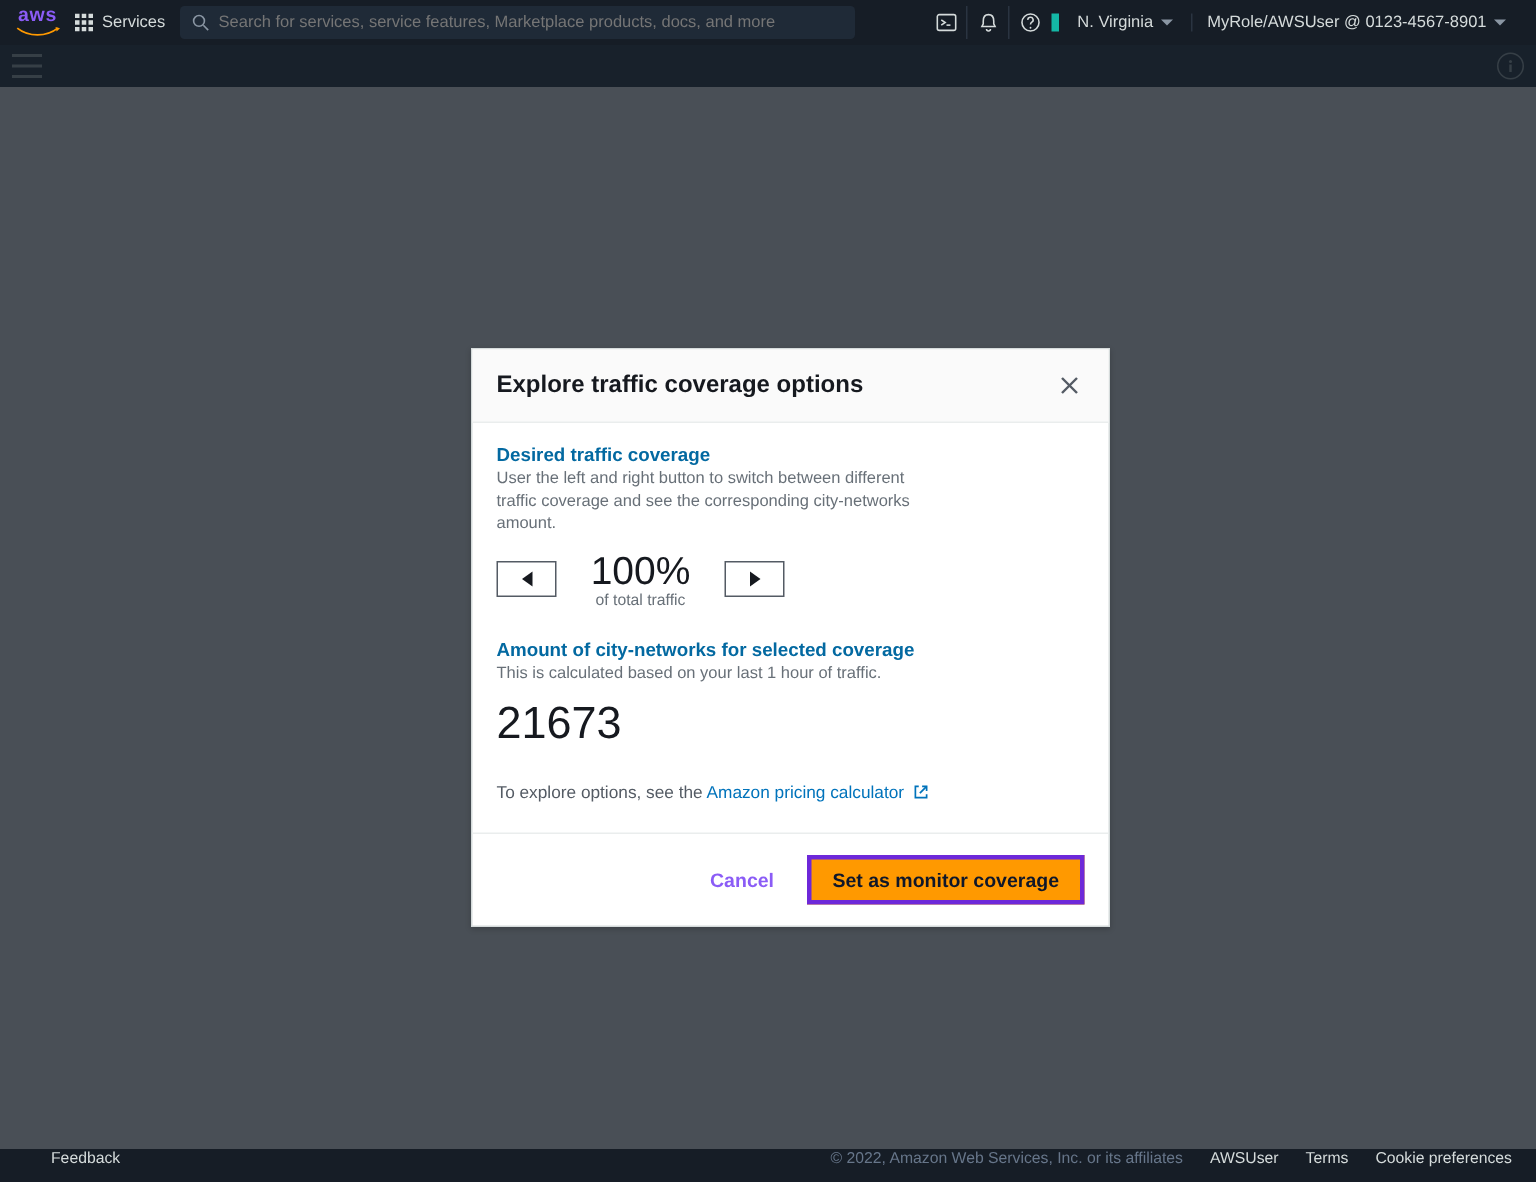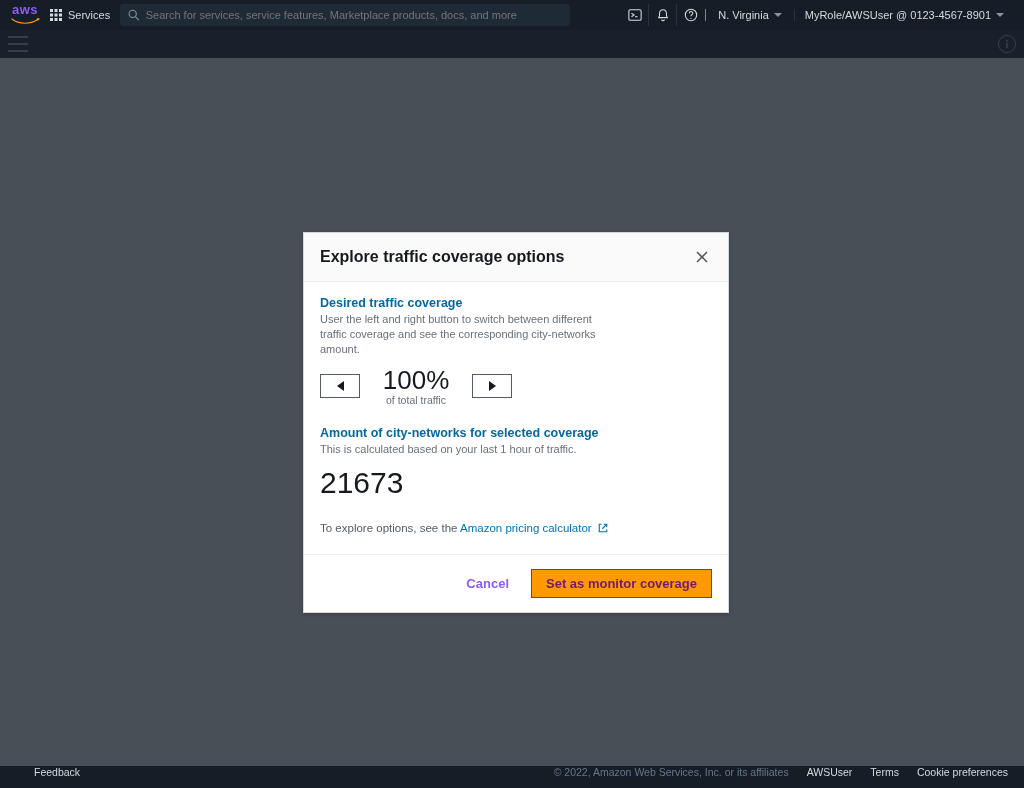--- a/index.html
+++ b/index.html
@@ -9,62 +9,62 @@
   .topnav .logo { color:#ff9900; display:flex; align-items:center; margin-right:10px; }
   .topnav .logo-text { font-weight:700; letter-spacing:0.5px; font-size:13px; color:#8b5cf6;}
   .topnav .logo-swoosh { width:30px; height:8px; margin-top:2px; }
   .topnav .services { display:flex; align-items:center; margin-right:10px; cursor:pointer;}
   .topnav .services .grid { width:12px; height:12px; display:inline-block; margin-right:6px; }
   .topnav .search { flex:0 0 auto; width:450px; background:#1f2a37; border-radius:3px; height:22px; display:flex; align-items:center; padding:0 8px; color:#67768a; }
   .topnav .search input { background:transparent; border:none; outline:none; color:#d5dbdb; font-size:11px; width:100%; margin-left:6px;}
   .topnav .spacer { flex:1; }
   .topnav .iconbtn { width:28px; height:22px; display:flex; align-items:center; justify-content:center; border-right:1px solid #2a3441; cursor:pointer;}
   .topnav .iconbtn:last-of-type{ border-right:none;}
-  .topnav .region { padding:0 12px; cursor:pointer; display:flex; align-items:center; gap:5px; border-left:1px solid #14b8a6; border-right:1px solid #2a3441;}
+  .topnav .region { padding:0 12px; cursor:pointer; display:flex; align-items:center; gap:5px; border-left:5px solid #14b8a6; border-right:1px solid #2a3441;}
   .topnav .user { padding:0 10px; cursor:pointer; display:flex; align-items:center; gap:5px;justify-content:space-between;}
   .caret-down { width:0;height:0;border-left:4px solid transparent;border-right:4px solid transparent;border-top:4px solid #8a96a3; }
   
   .subbar { height: 28px; background:#232f3e; display:flex; align-items:center; justify-content:space-between; padding:0 8px;}
   .hamburger { width:20px; height:16px; cursor:pointer; display:flex; flex-direction:column; justify-content:space-between;}
   .hamburger span{ height:2px; background:#aab7b8; }
   .info-circle { width:18px; height:18px; border:1.5px solid #aab7b8; border-radius:50%; display:flex; align-items:center; justify-content:center; color:#aab7b8; font-size:11px; font-weight:700; cursor:pointer;}
   
   .main { position:absolute; top:58px; bottom:22px; left:0; right:0; display:flex; }
   .gutter { width:30px; background:#ffffff; }
   .canvas { flex:1; background:#ffffff; }
   
   .footer { position:absolute; bottom:0; left:0; right:0; height:22px; background:#161d26; display:flex; padding:0 16px; font-size:10.5px; color:#67768a;}
   .footer a { color:#67768a; text-decoration:none; margin-left:18px; }
   .footer a.bright { color:#d5dbdb; }
   .footer .spacer{flex:1;}
   
   .overlay { position:absolute; top:30px; left:0; right:0; bottom:22px; background:rgba(22,29,38,0.78); }
   
-  .modal { position:absolute; width:426px; left:303px; top:232px; background:#fff; border:1px solid #d5dbdb; box-shadow:0 1px 4px rgba(0,0,0,0.2);}
+  .modal { position:absolute; width:426px; left:314px; top:232px; background:#fff; border:1px solid #d5dbdb; box-shadow:0 1px 4px rgba(0,0,0,0.2);}
   .modal-header { display:flex; align-items:center; justify-content:space-between; padding:14px 16px; border-bottom:1px solid #eaeded; background:#fafafa;}
   .modal-header h2 { font-size:16px; font-weight:700; color:#16191f; }
   .modal-close { width:20px; height:20px; cursor:pointer; display:flex; align-items:center; justify-content:center; color:#545b64;}
   .modal-body { padding:14px 16px 18px 16px; font-size:12px; color:#16191f; }
   .section-label { font-size:12.5px; font-weight:700; color:#0369a1; margin-bottom:2px;}
   .section-desc { font-size:11px; color:#687078; line-height:1.35; max-width:290px;}
   .coverage-row { display:flex; align-items:center; gap:16px; margin-top:10px;}
   .arrow-btn { width:40px; height:24px; border:1px solid #545b64; background:#fff; display:flex; align-items:center; justify-content:center; cursor:pointer;}
   .arrow-btn .tri-left { width:0;height:0;border-top:5px solid transparent;border-bottom:5px solid transparent;border-right:7px solid #16191f;}
   .arrow-btn .tri-right { width:0;height:0;border-top:5px solid transparent;border-bottom:5px solid transparent;border-left:7px solid #16191f;}
   .coverage-value { text-align:center; min-width:80px;}
   .coverage-value .big { font-size:26px; font-weight:400; color:#16191f; line-height:1;}
   .coverage-value .sub { font-size:10.5px; color:#687078; margin-top:1px;}
   .block2 { margin-top:20px; }
   .big-number { font-size:30px; font-weight:400; color:#16191f; margin-top:10px;}
   .explore-row { margin-top:22px; font-size:11.5px; color:#545b64;}
   .explore-row a { color:#0073bb; text-decoration:none; }
   .ext-icon { display:inline-block; vertical-align:-2px; margin-left:2px;}
   .modal-footer { border-top:1px solid #eaeded; padding:14px 16px; display:flex; justify-content:flex-end; gap:18px; align-items:center;}
   .btn-cancel { background:transparent; border:none; color:#8b5cf6; font-size:13px; font-weight:700; cursor:pointer; padding:6px 4px;}
-  .btn-primary { background:#ff9900; border:1px solid #6d28d9; color:#701a75; font-size:13px; font-weight:700; cursor:pointer; padding:6px 14px;}
+  .btn-primary { background:#ff9900; border:3px solid #6d28d9; color:#0f172a; font-size:13px; font-weight:700; cursor:pointer; padding:6px 14px;}
 </style>
 </head>
 <body>
 
 <div class="topnav">
   <div class="logo">
     <div style="display:flex;flex-direction:column;align-items:center;line-height:0.7">
       <span class="logo-text">aws</span>
       <svg class="logo-swoosh" viewBox="0 0 40 10">
           <path d="M2 2 C 12 10, 28 10, 38 2" stroke="#ff9900" stroke-width="1.6" fill="none"></path>

